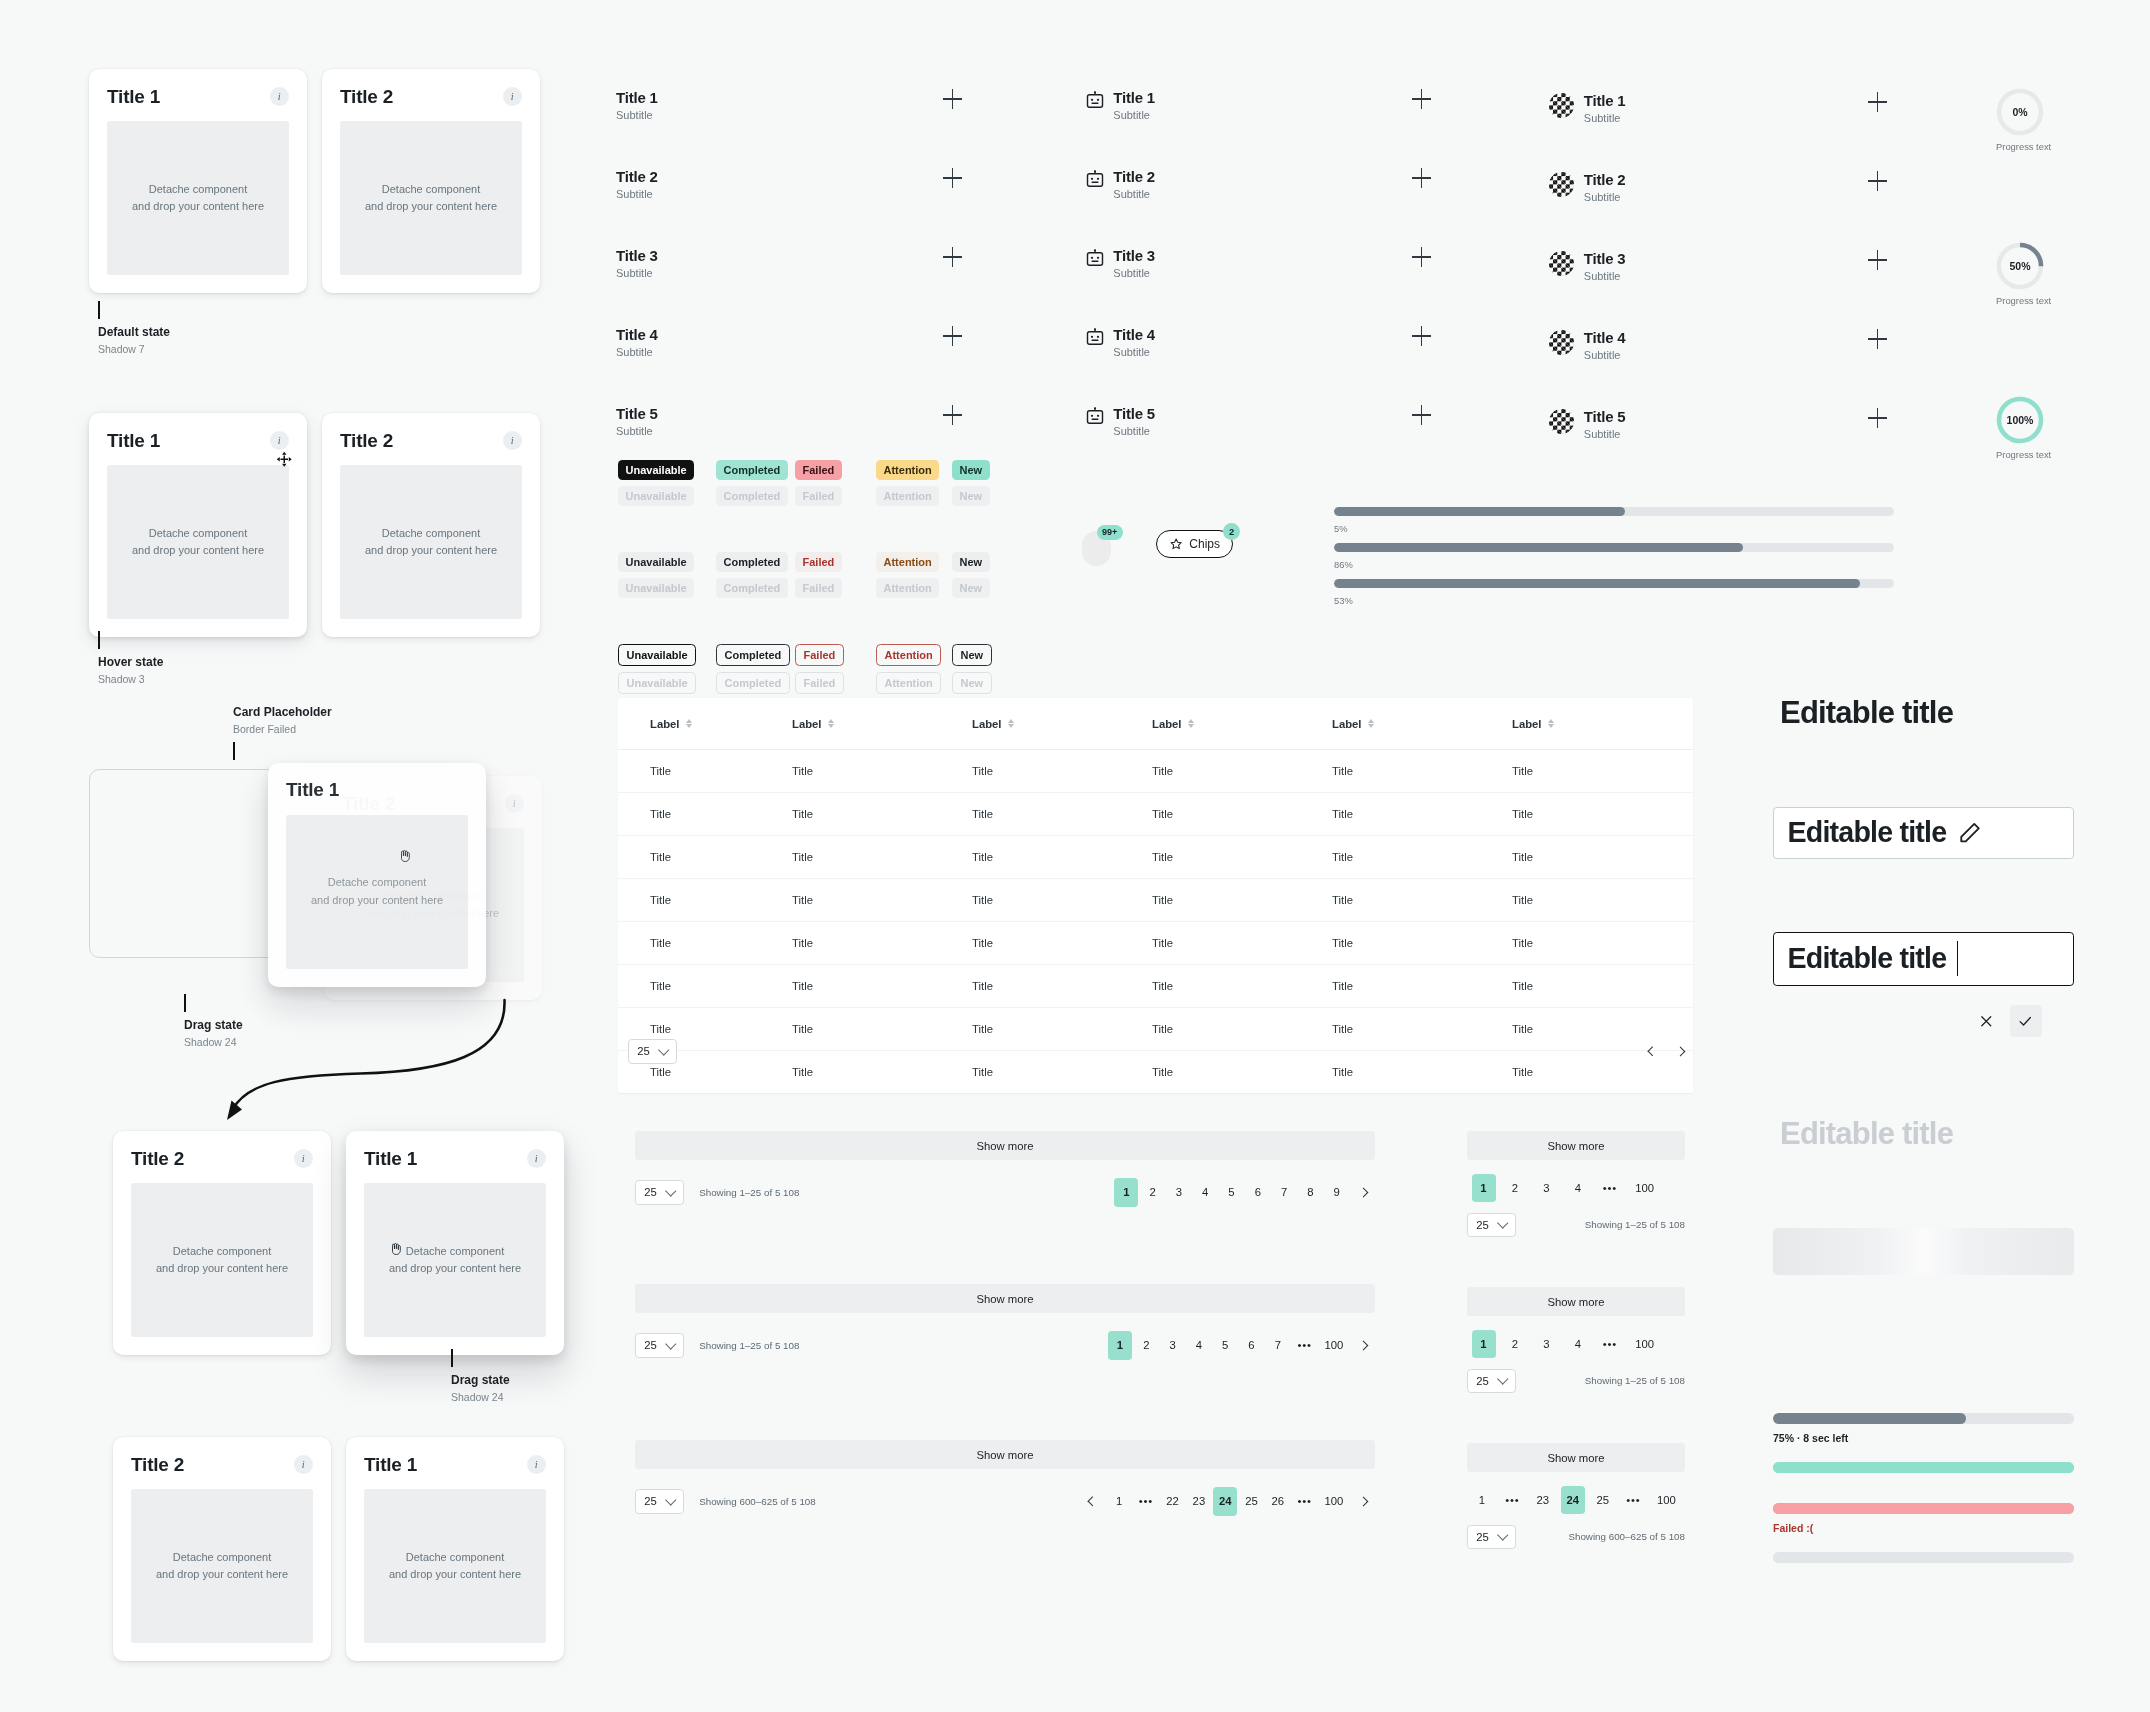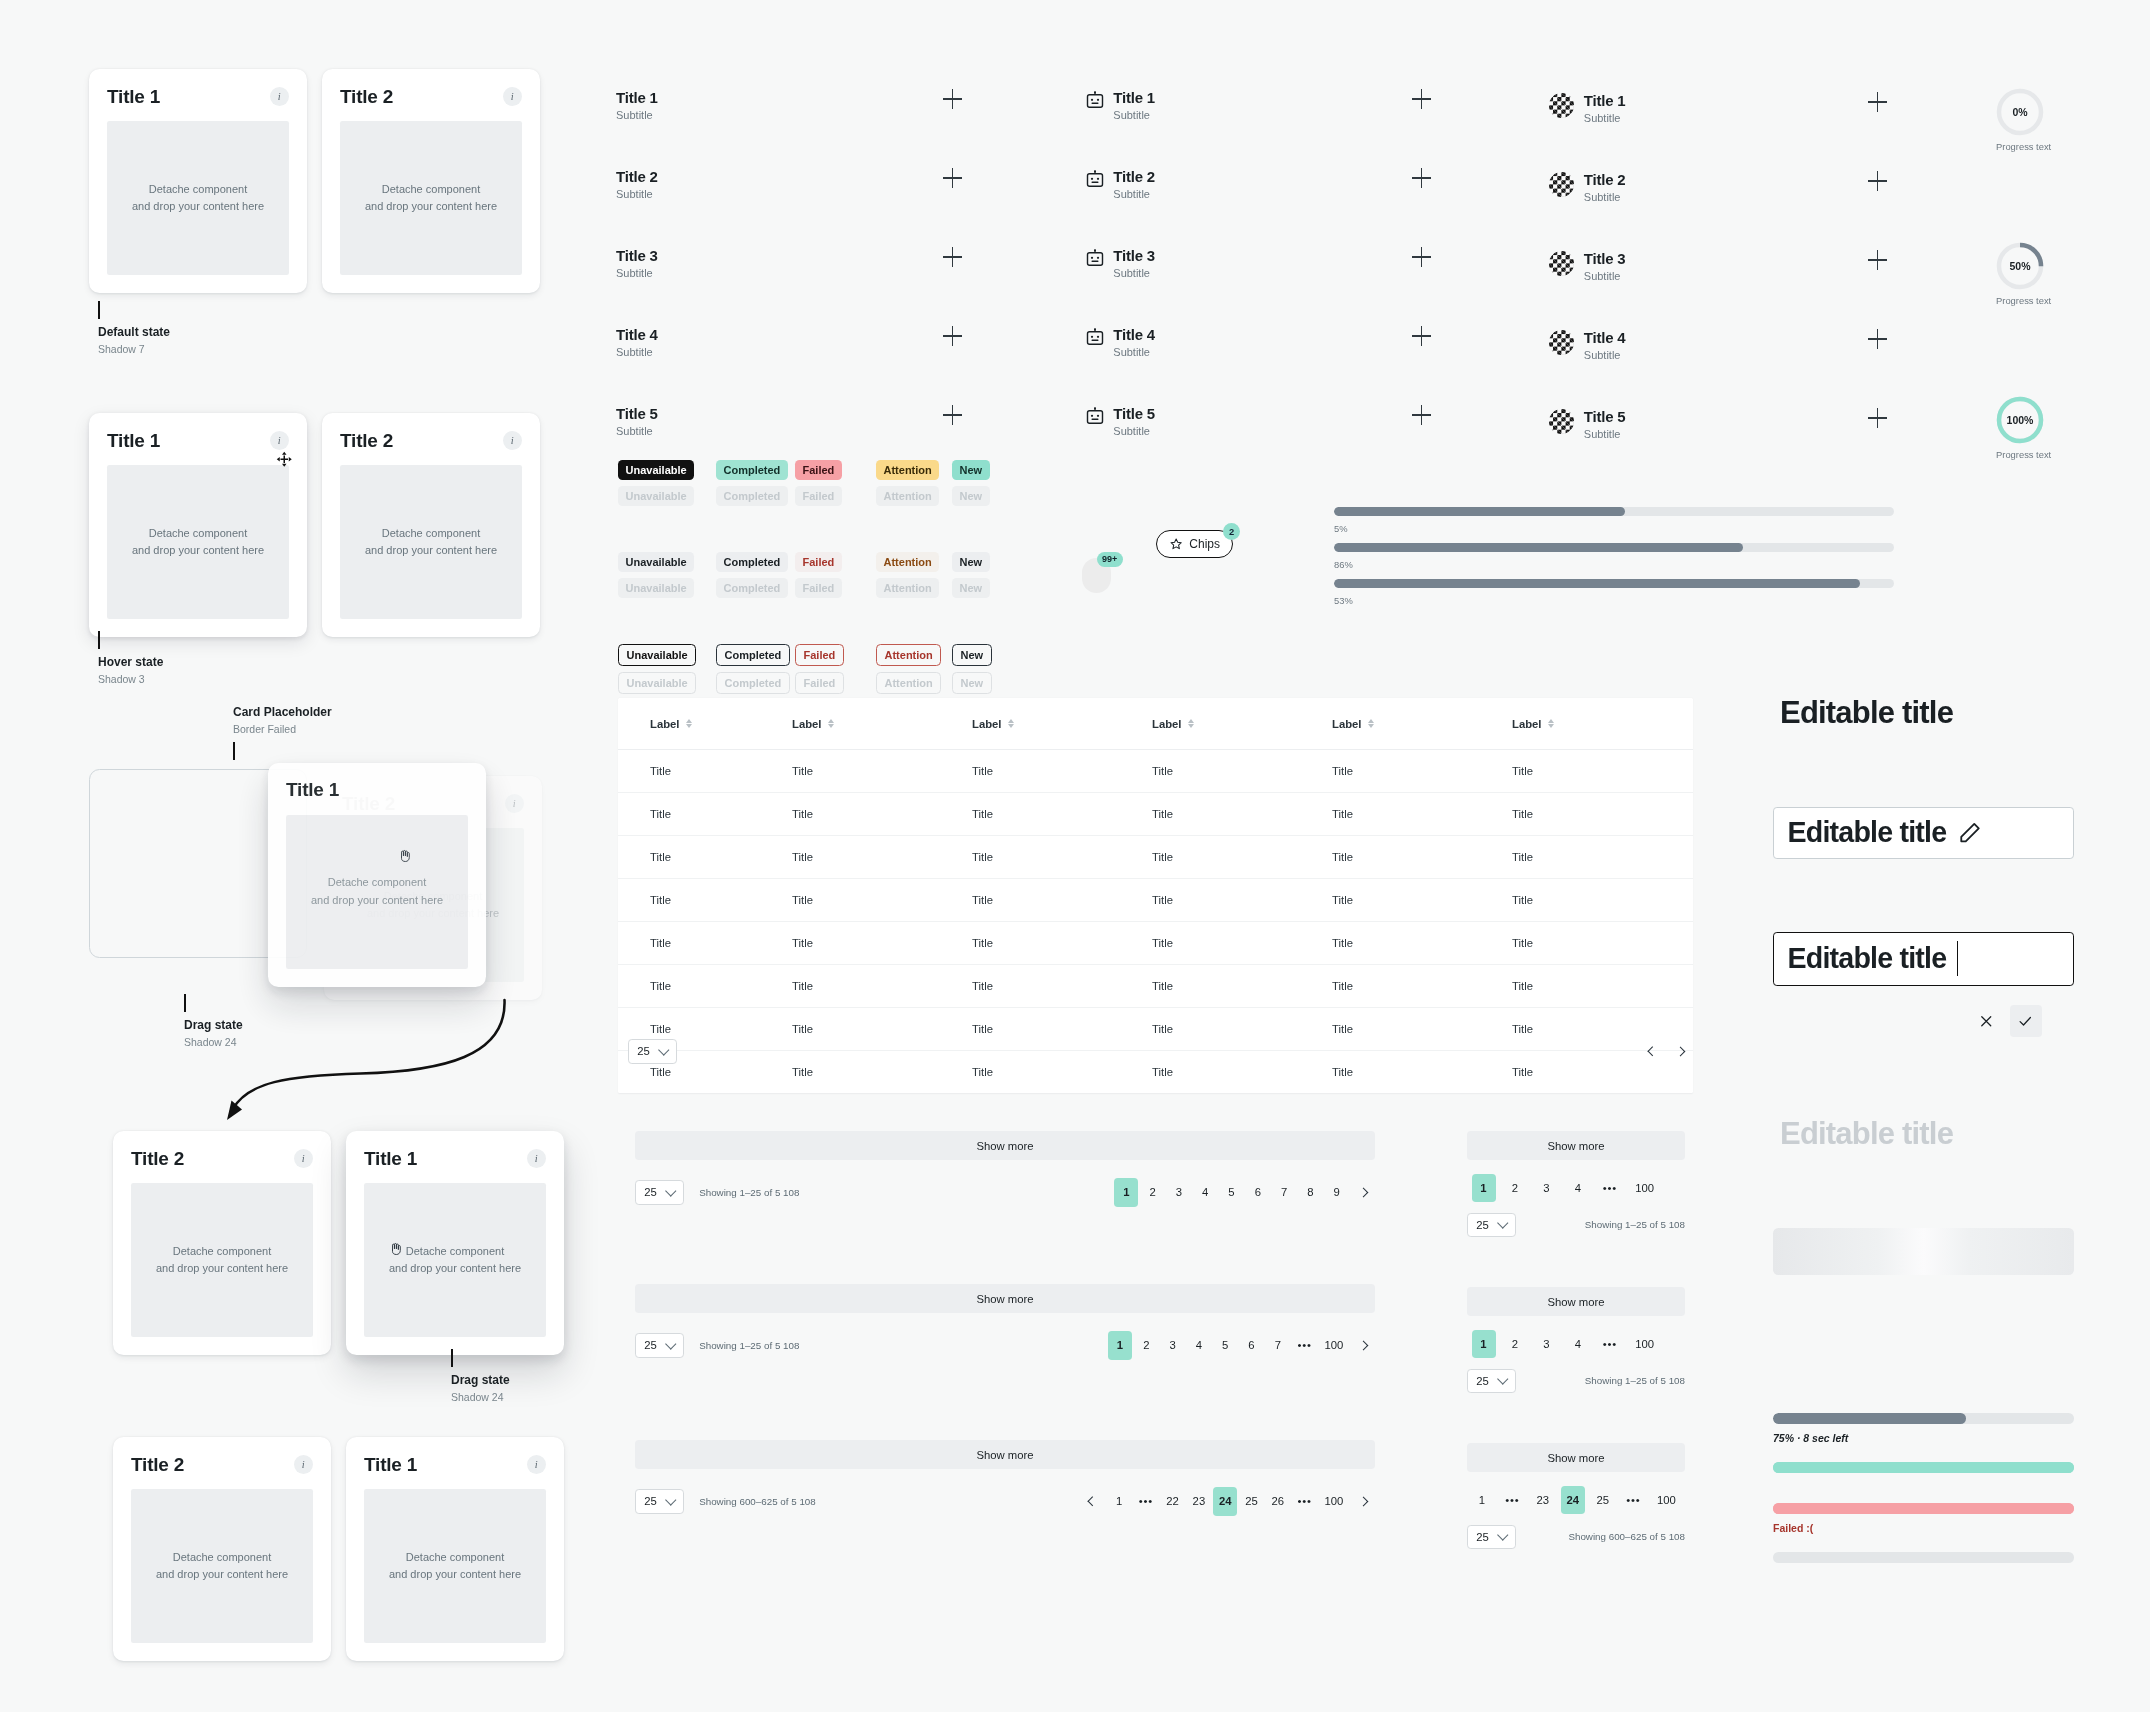--- a/index.html
+++ b/index.html
@@ -585,21 +585,21 @@
   </div>
   <div style="display:flex; gap:0; margin-top:6.8px;">
     <div style="width:98px;"><span class="badge outline" style="color:#c3c9cd;border-color:#dee1e3;">Unavailable</span></div>
     <div style="width:79px;"><span class="badge outline" style="color:#c3c9cd;border-color:#dee1e3;">Completed</span></div>
     <div style="width:81px;"><span class="badge outline" style="color:#c3c9cd;border-color:#dee1e3;">Failed</span></div>
     <div style="width:76px;"><span class="badge outline" style="color:#c3c9cd;border-color:#dee1e3;">Attention</span></div>
     <div><span class="badge outline" style="color:#c3c9cd;border-color:#dee1e3;">New</span></div>
   </div>
 </div>
 
-<div class="abs" style="left:1082px; top:558px;">
+<div class="abs" style="left:1082px; top:531px;">
   <div class="circle-badge-host">
     <span class="cb">99+</span>
   </div>
 </div>
 <div class="abs" style="left:1156px; top:530px;">
   <span class="chip">
     <svg width="14.3" height="14.3" viewBox="0 0 24 24">
       <path d="M12 3.2l2.6 5.6 6 .7-4.5 4.1 1.3 6-5.4-3.1-5.4 3.1 1.3-6L3.4 9.5l6-.7z" fill="none" stroke="#1a2024" stroke-width="1.7" stroke-linejoin="round"></path>
     </svg>
     <span>Chips</span>
@@ -926,21 +926,21 @@
     <svg width="16.5" height="16.5" viewBox="0 0 24 24">
       <path d="M4.5 12.5l5 5 10-11" fill="none" stroke="#1a2024" stroke-width="1.8" stroke-linecap="round" stroke-linejoin="round"></path>
     </svg>
   </span>
 </div>
 
 <div class="abs ghost-title" style="left:1780px; top:1116px;">Editable title</div>
 
 <div class="abs skeleton" style="left:1773px; top:1228px; width:301px;"></div>
 
-<div class="abs" style="left:1773px; top:1413px; width:301px;font-style:italic;">
+<div class="abs" style="left:1773px; top:1413px; width:301px;">
   <div class="pbar" style="height:10.5px;">
       <i style="width:64%;"></i>
     </div>
   <div class="sk-label">75% · 8 sec left</div>
 </div>
 <div class="abs" style="left:1773px; top:1462px; width:301px;">
   <div class="pbar" style="height:10.5px; background:#8fdfcd;">
       <i style="width:100%; background:#8fdfcd;"></i>
     </div>
 </div>

